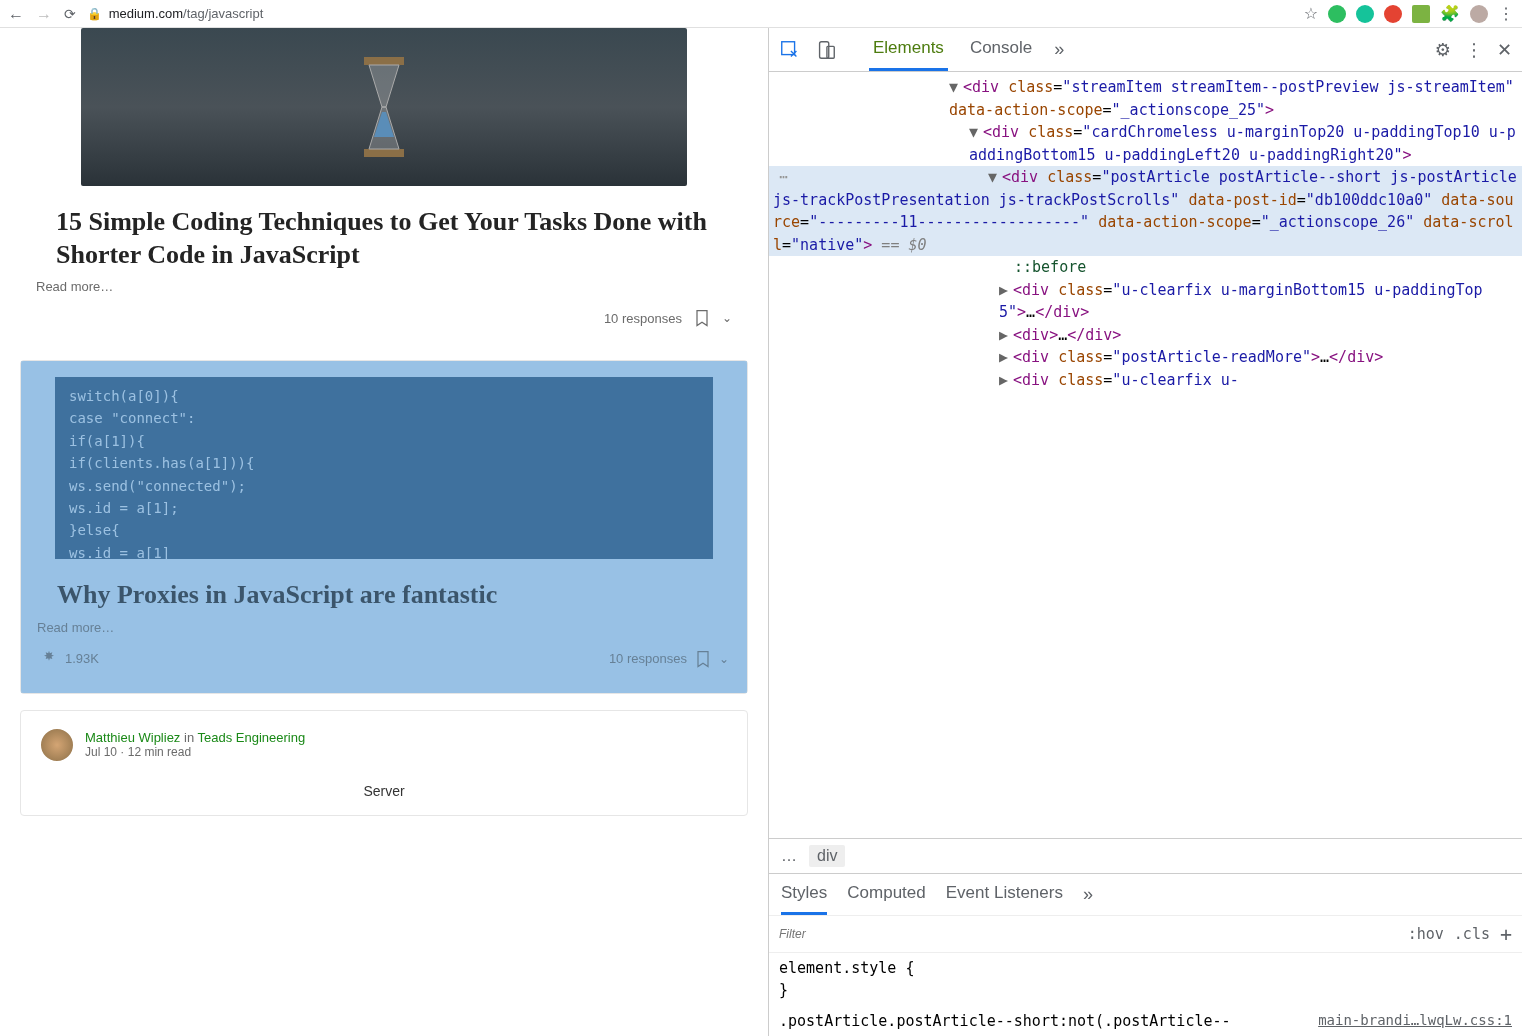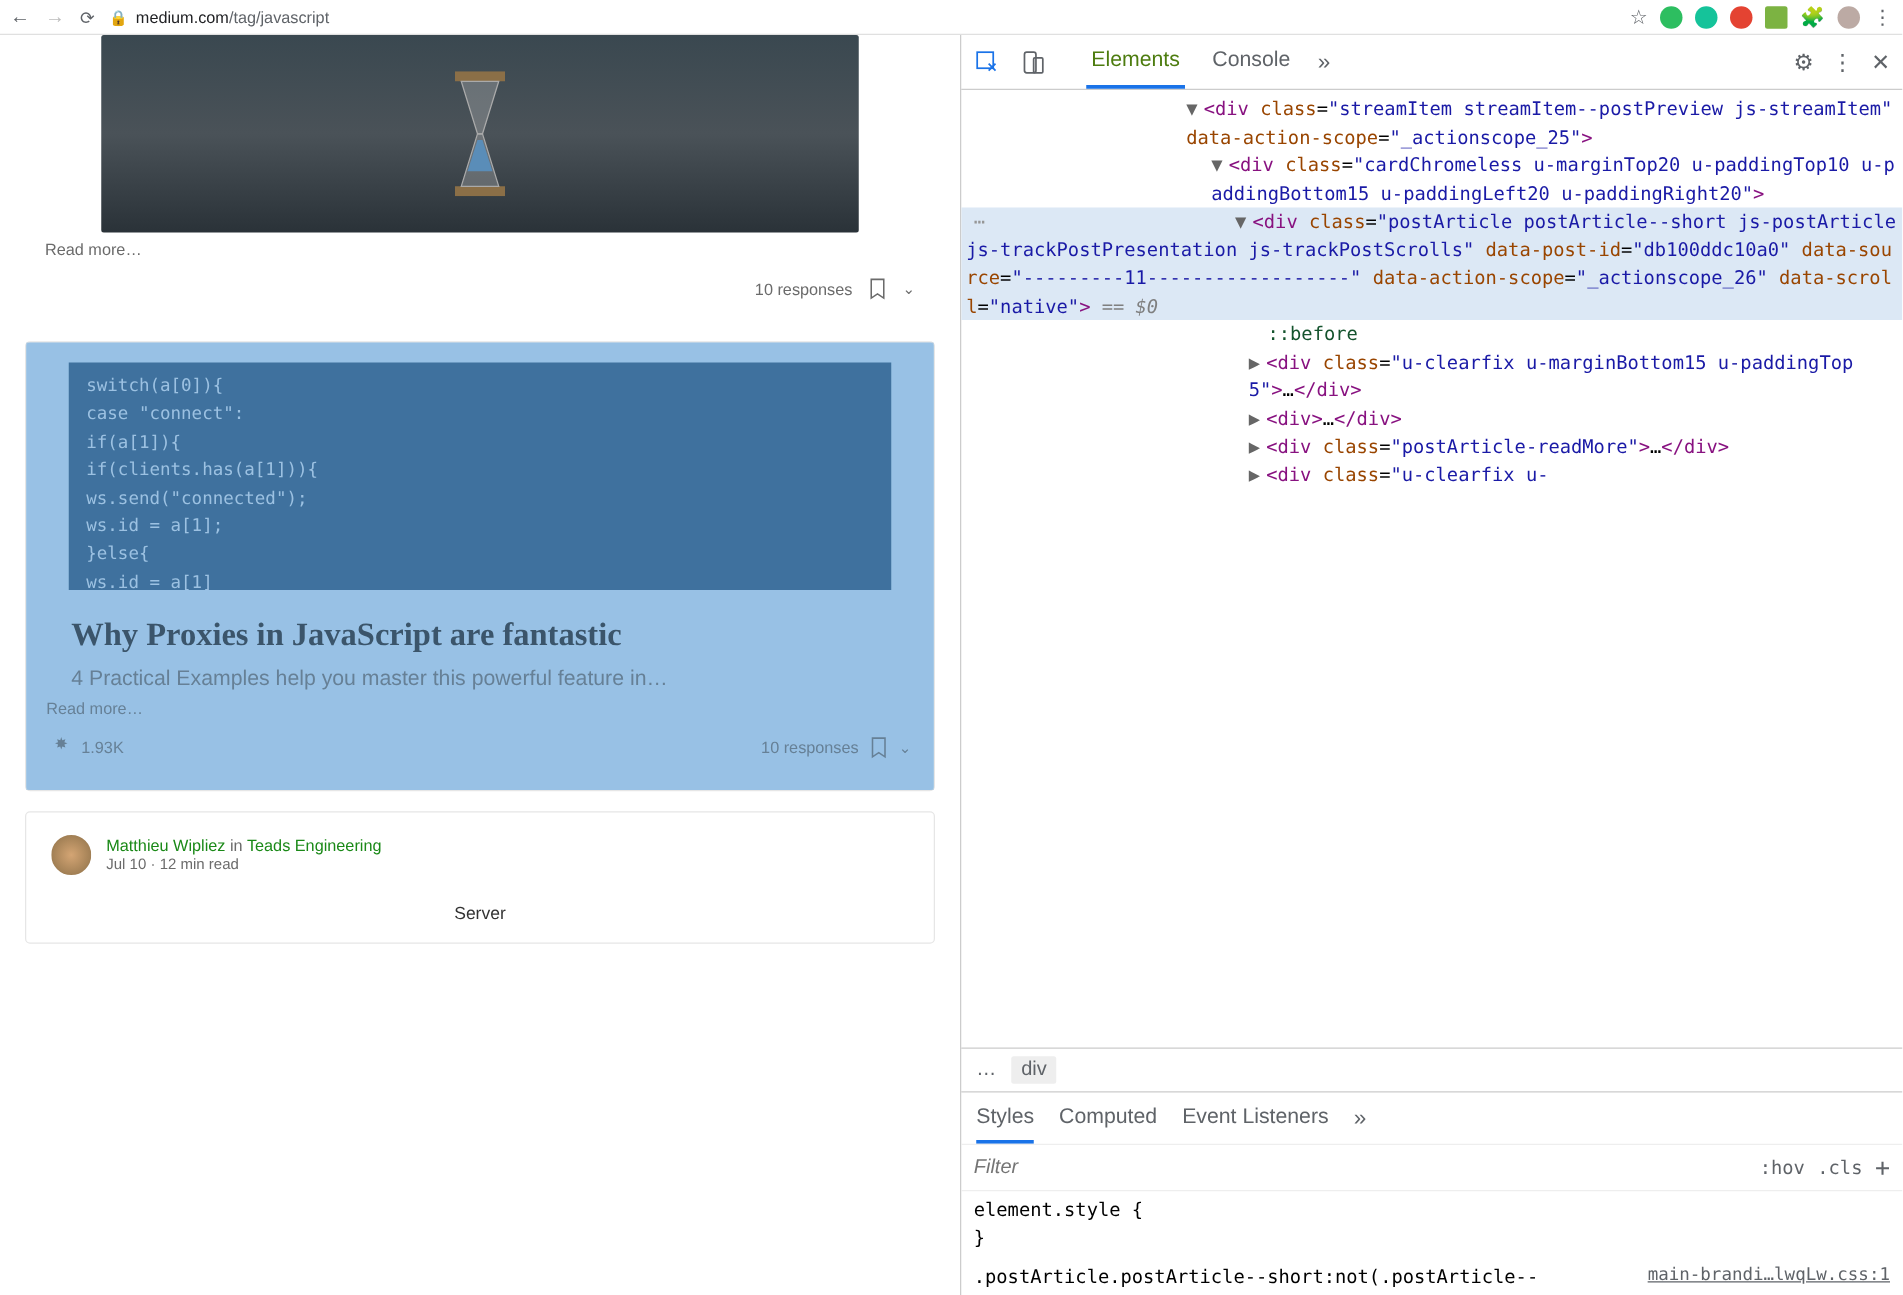--- a/index.html
+++ b/index.html
@@ -75,21 +75,21 @@
 .arrow { color: #666; margin-right: 2px; display: inline-block; width: 12px; }
 .ellipsis-gutter { color: #969696; padding-left: 6px; }
 
 .breadcrumb { border-top: 1px solid #ccc; padding: 6px 12px; font-size: 16px; display: flex; gap: 12px; align-items: center; color: #5f6368; }
 
 .styles-tabs { border-top: 1px solid #ccc; display: flex; gap: 20px; padding: 0 12px; height: 42px; align-items: center; }
 .styles-tab { font-size: 17px; color: #5f6368; cursor: pointer; height: 100%; display: flex; align-items: center; border-bottom: 3px solid transparent; }
 .styles-tab.active { color: #5f6368; border-bottom-color: #1a73e8; font-weight: 500; }
 
 .filter-row { display: flex; align-items: center; gap: 10px; padding: 6px 10px; border-top: 1px solid #eee; border-bottom: 1px solid #eee; }
-.filter-input { flex: 1; border: none; outline: none; font-size: 16px; color: #5f6368; font-style: italic; }
+.filter-input { flex: 1; border: none; outline: none; font-size: 12px; color: #5f6368; font-style: italic; }
 .filter-btn { font-family: Menlo, monospace; font-size: 15px; color: #5f6368; cursor: pointer; }
 
 .styles-content { font-family: Menlo, monospace; font-size: 15px; padding: 4px 10px; line-height: 1.5; overflow: auto; }
 .css-link { color: #5f6368; text-decoration: underline; float: right; font-size: 14px; }
 </style>
 </head>
 <body>
 
 <div class="browser-bar">
   <span class="nav-arrow">←</span>
@@ -118,20 +118,21 @@
   <div class="page">
     <div class="hero-img">
       <svg class="hourglass" viewBox="0 0 60 100">
         <rect x="10" y="0" width="40" height="8" fill="#8b6f47"></rect>
         <rect x="10" y="92" width="40" height="8" fill="#8b6f47"></rect>
         <path d="M15 8 L45 8 L32 50 L28 50 Z" fill="rgba(200,200,200,0.3)" stroke="#aaa"></path>
         <path d="M15 92 L45 92 L32 50 L28 50 Z" fill="rgba(200,200,200,0.3)" stroke="#aaa"></path>
         <path d="M20 80 L40 80 L32 55 L28 55 Z" fill="#5a8db8"></path>
       </svg>
     </div>
+    <h2 class="article-title">15 Simple Coding Techniques to Get Your Tasks Done with Shorter Code in JavaScript</h2>
     <div class="read-more">Read more…</div>
     <div class="card-footer">
       <span class="responses">10 responses</span>
       <svg class="bookmark-icon" viewBox="0 0 24 24" fill="none" stroke="currentColor" stroke-width="1.5">
           <path d="M6 3h12v18l-6-4-6 4z"></path>
         </svg>
       <span class="chevron">⌄</span>
     </div>
 
 
@@ -140,21 +141,20 @@
         <div>switch(a[0]){</div>
         <div>  case "connect":</div>
         <div>    if(a[1]){</div>
         <div>      if(clients.has(a[1])){</div>
         <div>        ws.send("connected");</div>
         <div>        ws.id = a[1];</div>
         <div>      }else{</div>
         <div>        ws.id = a[1]</div>
       </div>
       <h2 class="article-title">Why Proxies in JavaScript are fantastic</h2>
-      <div class="subtitle">4 Practical Examples help you master this powerful feature in…</div>
       <div class="read-more">Read more…</div>
       <div class="clap-row">
         <svg width="20" height="20" viewBox="0 0 24 24" fill="#6b6b6b">
             <path d="M12 2l1 3 3-1-1 3 3 1-3 1 1 3-3-1-1 3-1-3-3 1 1-3-3-1 3-1-1-3 3 1z"></path>
           </svg>
         <span class="clap-count">1.93K</span>
         <span class="responses">10 responses</span>
         <svg class="bookmark-icon" viewBox="0 0 24 24" fill="none" stroke="#6b6b6b" stroke-width="1.5">
             <path d="M6 3h12v18l-6-4-6 4z"></path>
           </svg>

